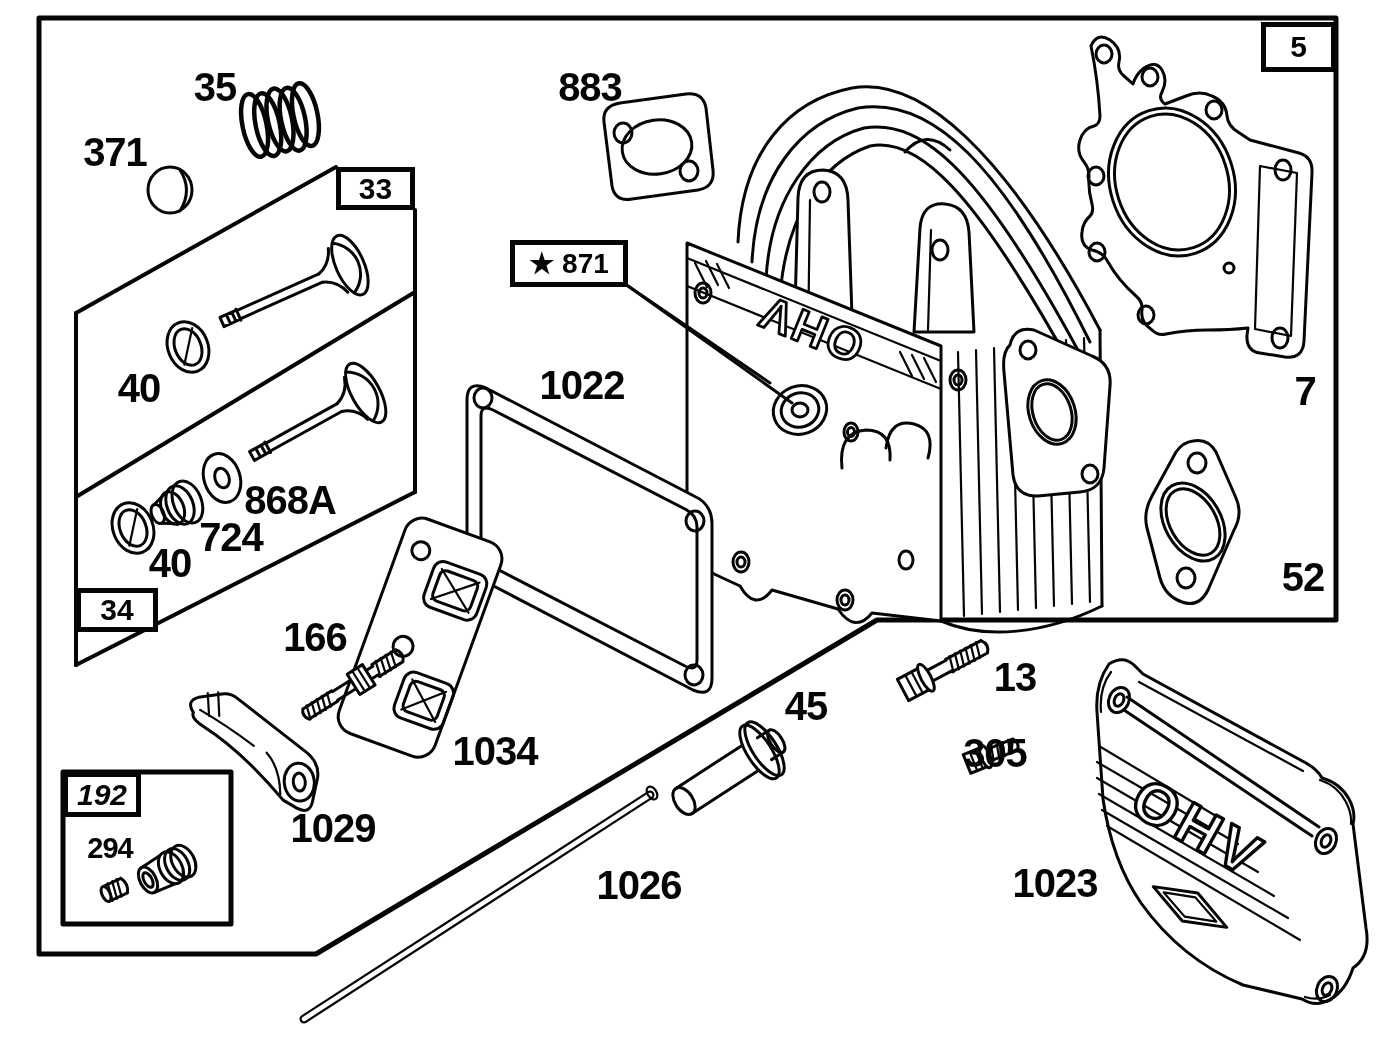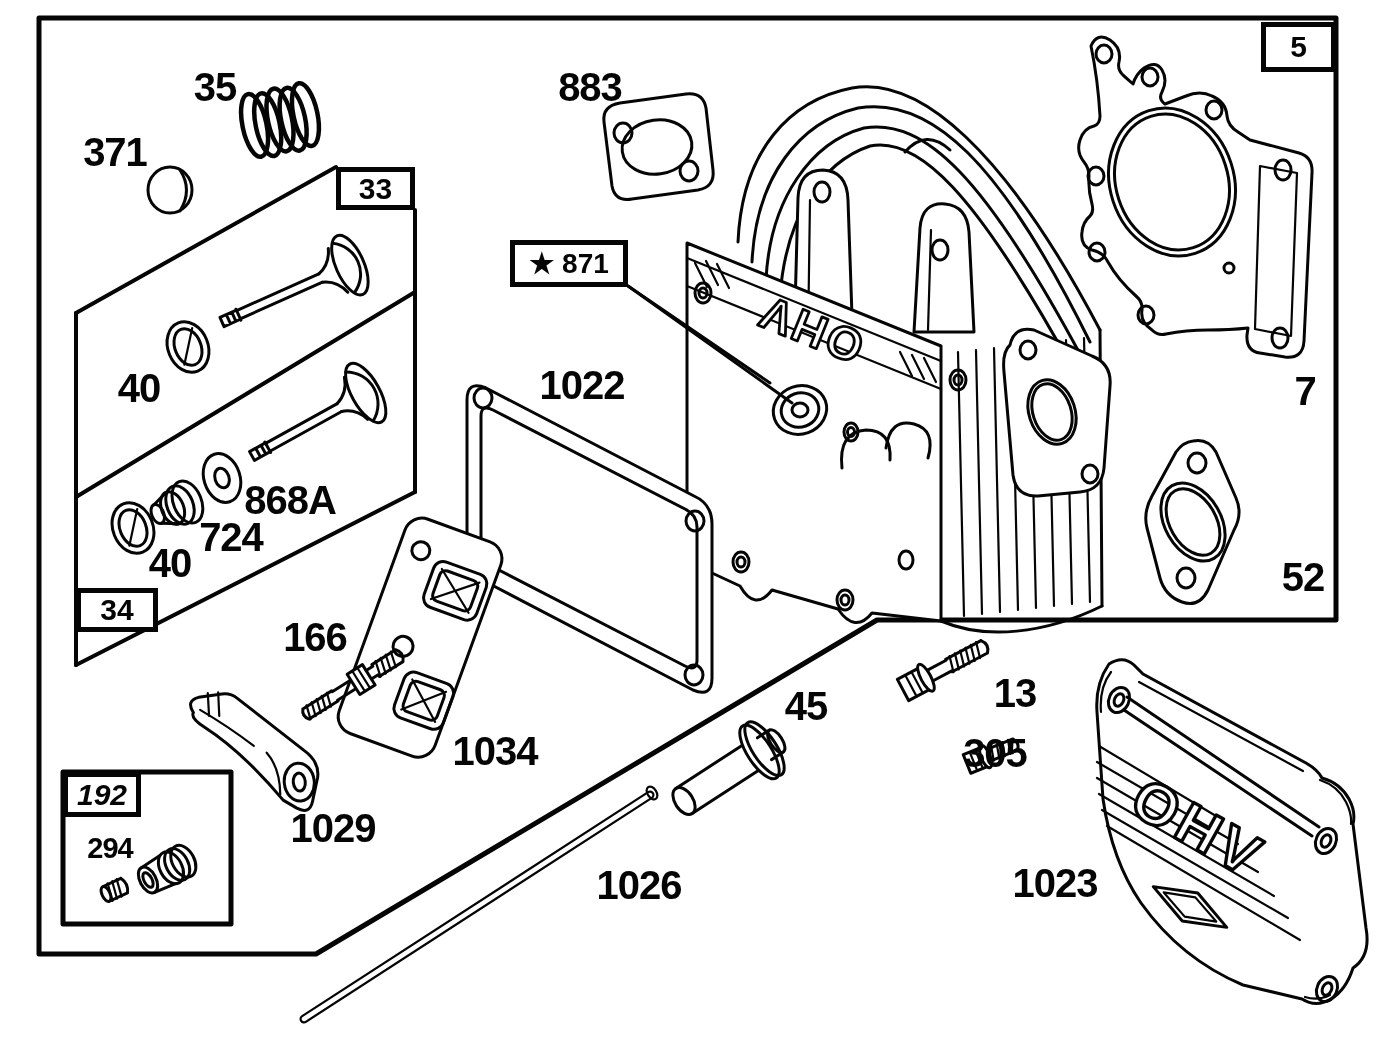--- a/index.html
+++ b/index.html
@@ -300,21 +300,21 @@
 <div class="callout" style="left:115px;top:152px;">371</div>
 <div class="callout" style="left:590px;top:87px;">883</div>
 <div class="callout" style="left:1305px;top:391px;">7</div>
 <div class="callout" style="left:582px;top:385px;">1022</div>
 <div class="callout" style="left:139px;top:388px;">40</div>
 <div class="callout" style="left:290px;top:500px;">868A</div>
 <div class="callout" style="left:231px;top:537px;">724</div>
 <div class="callout" style="left:170px;top:563px;">40</div>
 <div class="callout" style="left:1271px;top:577px;margin-left:32px;">52</div>
 <div class="callout" style="left:315px;top:637px;">166</div>
-<div class="callout" style="left:1015px;top:677px;margin-top:16px;">13</div>
+<div class="callout" style="left:1015px;top:677px;">13</div>
 <div class="callout" style="left:806px;top:706px;">45</div>
 <div class="callout" style="left:495px;top:751px;">1034</div>
 <div class="callout" style="left:995px;top:753px;">305</div>
 <div class="callout" style="left:333px;top:828px;">1029</div>
 <div class="callout" style="left:110px;top:848px;font-size:29px;">294</div>
 <div class="callout" style="left:1055px;top:883px;">1023</div>
 <div class="callout" style="left:639px;top:885px;text-align:right;">1026</div>
 
 </div>
 

